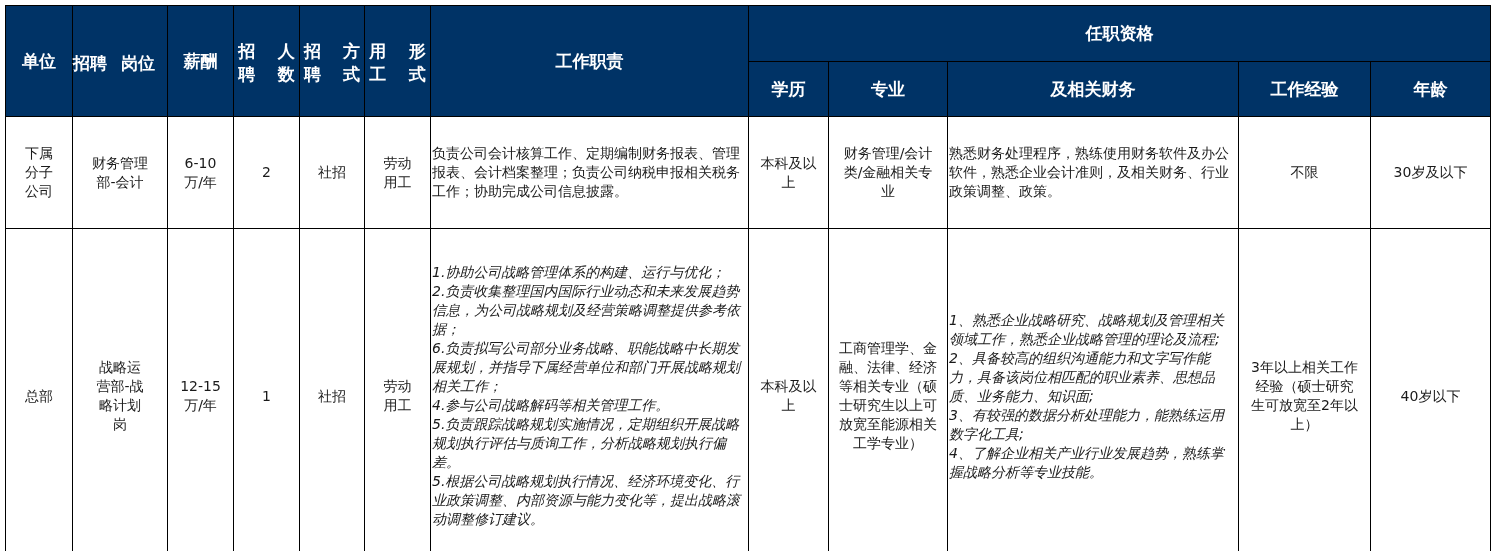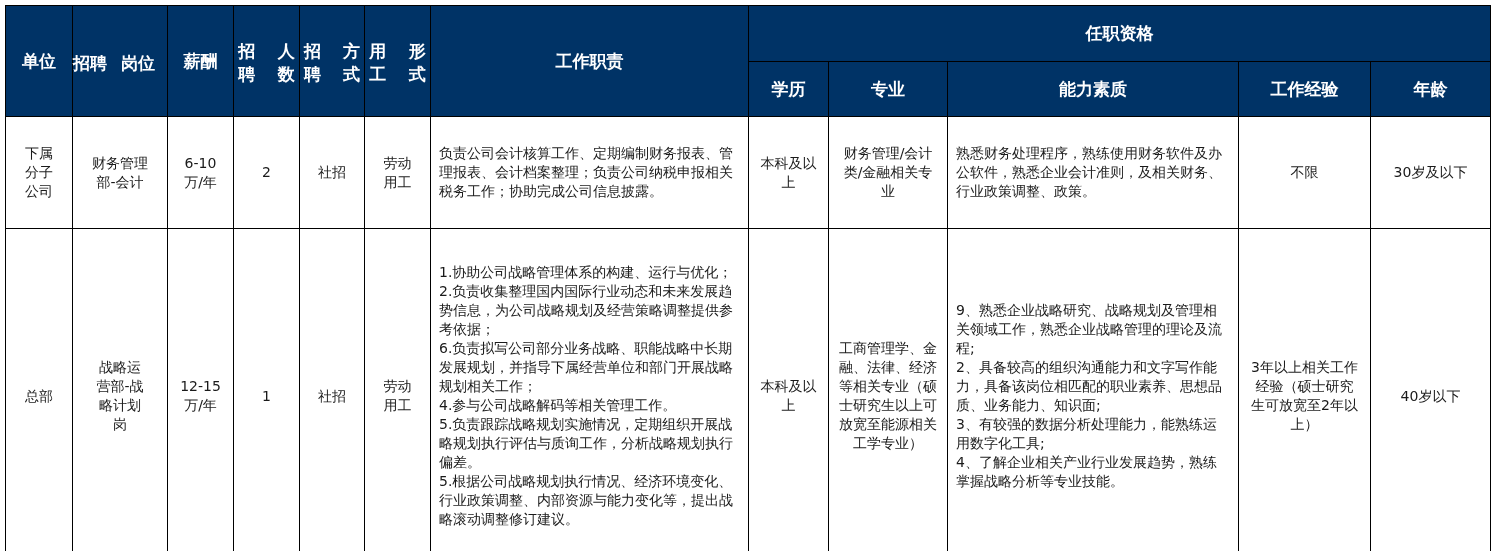--- a/index.html
+++ b/index.html
@@ -13,23 +13,23 @@
   .tbl th {
     background:#003366; color:#ffffff;
     font-family: "DejaVu Serif", "Liberation Serif", serif;
     font-weight:bold; font-size:17px; text-align:center; vertical-align:middle;
   }
   .tbl th .two { display:flex; flex-direction:row; justify-content:flex-start; height:74px; align-items:center; padding:8px 0 4px 0; box-sizing:border-box;gap:14px; }
   .tbl td {
     font-size:14px; color:#1a1a1a; line-height:19px; vertical-align:middle;
     text-align:center; background:#ffffff;
   }
-  .tbl td.left { text-align:left; padding:0 8px; }
+  .tbl td.left { text-align:left; padding:0 1px; }
   .tbl td.wrapc { padding:0 6px; }
-  .resp-line { display:block; }
+  .resp-line { display:block;font-style:italic; }
 </style>
 </head>
 <body>
 
 <table class="tbl">
   <colgroup>
     <col style="width:67px">
       <col style="width:95px">
       <col style="width:66px">
       <col style="width:66px">
@@ -69,21 +69,21 @@
             <span>用工</span>
             <span>形式</span>
           </div>
         </th>
     <th rowspan="2"><span>工作职责</span></th>
     <th colspan="5"><span>任职资格</span></th>
   </tr>
   <tr style="height:55px">
     <th><span>学历</span></th>
     <th><span>专业</span></th>
-    <th><span>能力素质</span></th>
+    <th><span>及相关财务</span></th>
     <th><span>工作经验</span></th>
     <th><span>年龄</span></th>
   </tr>
 
   <tr style="height:112px">
     <td class="wrapc" style="padding:0 14px">下属分子公司</td>
     <td class="wrapc" style="padding:16px 10px">财务管理部-会计</td>
     <td class="wrapc" style="padding:0 12px">6-10万/年</td>
     <td>2</td>
     <td>社招</td>
@@ -107,21 +107,21 @@
       <span class="resp-line">1.协助公司战略管理体系的构建、运行与优化；</span>
       <span class="resp-line">2.负责收集整理国内国际行业动态和未来发展趋势信息，为公司战略规划及经营策略调整提供参考依据；</span>
       <span class="resp-line">6.负责拟写公司部分业务战略、职能战略中长期发展规划，并指导下属经营单位和部门开展战略规划相关工作；</span>
       <span class="resp-line">4.参与公司战略解码等相关管理工作。</span>
       <span class="resp-line">5.负责跟踪战略规划实施情况，定期组织开展战略规划执行评估与质询工作，分析战略规划执行偏差。</span>
       <span class="resp-line">5.根据公司战略规划执行情况、经济环境变化、行业政策调整、内部资源与能力变化等，提出战略滚动调整修订建议。</span>
     </td>
     <td class="wrapc" style="padding:0 10px">本科及以上</td>
     <td class="wrapc" style="padding:0 10px">工商管理学、金融、法律、经济等相关专业（硕士研究生以上可放宽至能源相关工学专业）</td>
     <td class="left">
-      <span class="resp-line">9、熟悉企业战略研究、战略规划及管理相关领域工作，熟悉企业战略管理的理论及流程;</span>
+      <span class="resp-line">1、熟悉企业战略研究、战略规划及管理相关领域工作，熟悉企业战略管理的理论及流程;</span>
       <span class="resp-line">2、具备较高的组织沟通能力和文字写作能力，具备该岗位相匹配的职业素养、思想品质、业务能力、知识面;</span>
       <span class="resp-line">3、有较强的数据分析处理能力，能熟练运用数字化工具;</span>
       <span class="resp-line">4、了解企业相关产业行业发展趋势，熟练掌握战略分析等专业技能。</span>
     </td>
     <td class="wrapc" style="padding:0 10px">3年以上相关工作经验（硕士研究生可放宽至2年以上）</td>
     <td>40岁以下</td>
   </tr>
 </tbody>
   </table>
 

